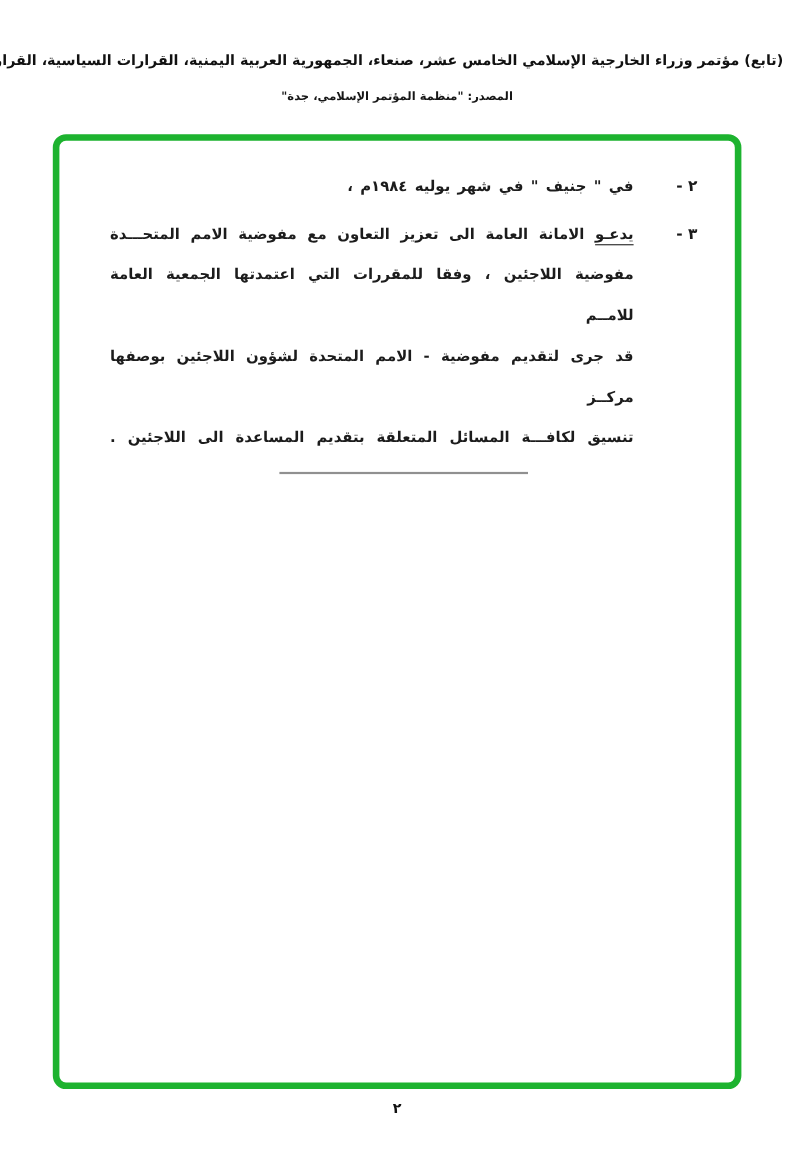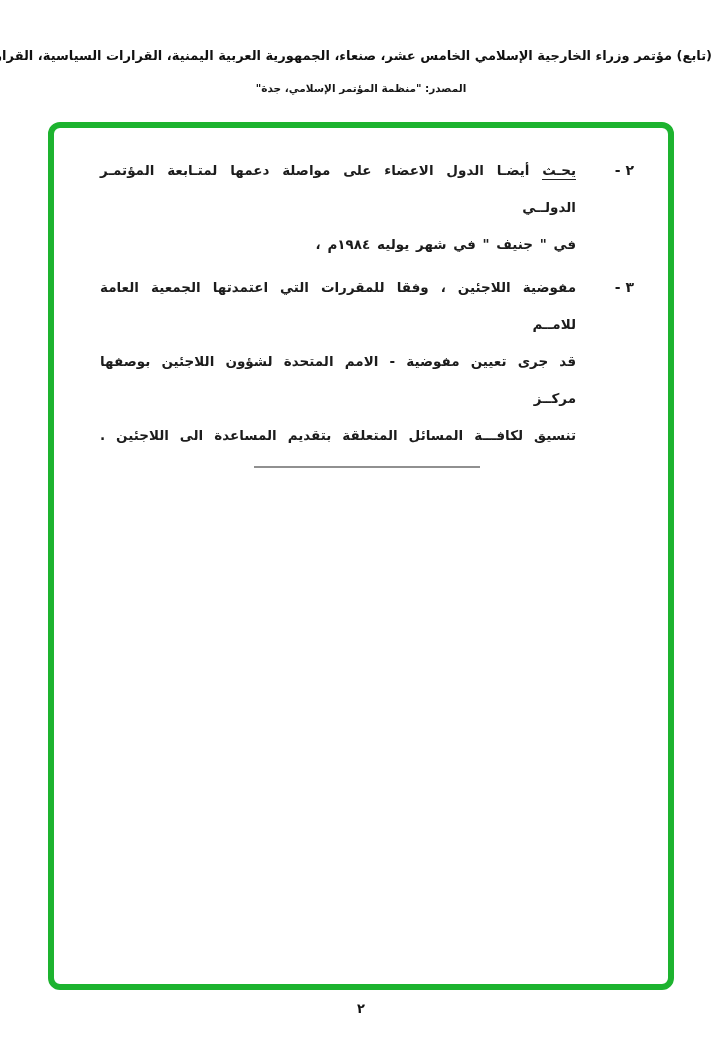--- a/index.html
+++ b/index.html
@@ -81,30 +81,30 @@
   <div class="hdr1">(تابع) مؤتمر وزراء الخارجية الإسلامي الخامس عشر، صنعاء، الجمهورية العربية اليمنية، القرارات السياسية، القرار الرقم ١٥/٢٤-س</div>
 
   <div class="hdr2">المصدر: "منظمة المؤتمر الإسلامي، جدة"</div>
 
   <div class="hbox">
     <div class="content">
 
       <div class="doc-item">
         <div class="item-number">٢ -</div>
         <div class="item-text">
-          <div class="tline jl"><span class="verb">يحـث</span> <span>أيضـا الدول الاعضاء على مواصلة دعمها لمتـابعة المؤتمـر الدولــي</span></div>
           <div class="tline ll">في " جنيف " في شهر يوليه ١٩٨٤م ،</div>
         </div>
       </div>
 
       <div class="doc-item">
         <div class="item-number">٣ -</div>
         <div class="item-text">
+          <div class="tline jl"><span class="verb">يدعـو</span> <span>الامانة العامة الى تعزيز التعاون مع مفوضية الامم المتحـــدة</span></div>
           <div class="tline jl">مفوضية اللاجئين ، وفقا للمقررات التي اعتمدتها الجمعية العامة للامــم</div>
-          <div class="tline jl">قد جرى تعيين مفوضية - الامم المتحدة لشؤون اللاجئين بوصفها مركــز</div>
+          <div class="tline jl">قد جرى لتقديم مفوضية - الامم المتحدة لشؤون اللاجئين بوصفها مركــز</div>
           <div class="tline jl">تنسيق لكافـــة المسائل المتعلقة بتقديم المساعدة الى اللاجئين .</div>
         </div>
       </div>
 
       <div class="divider"></div>
 
     </div>
   </div>
 
   <div class="pagenum">٢</div>

